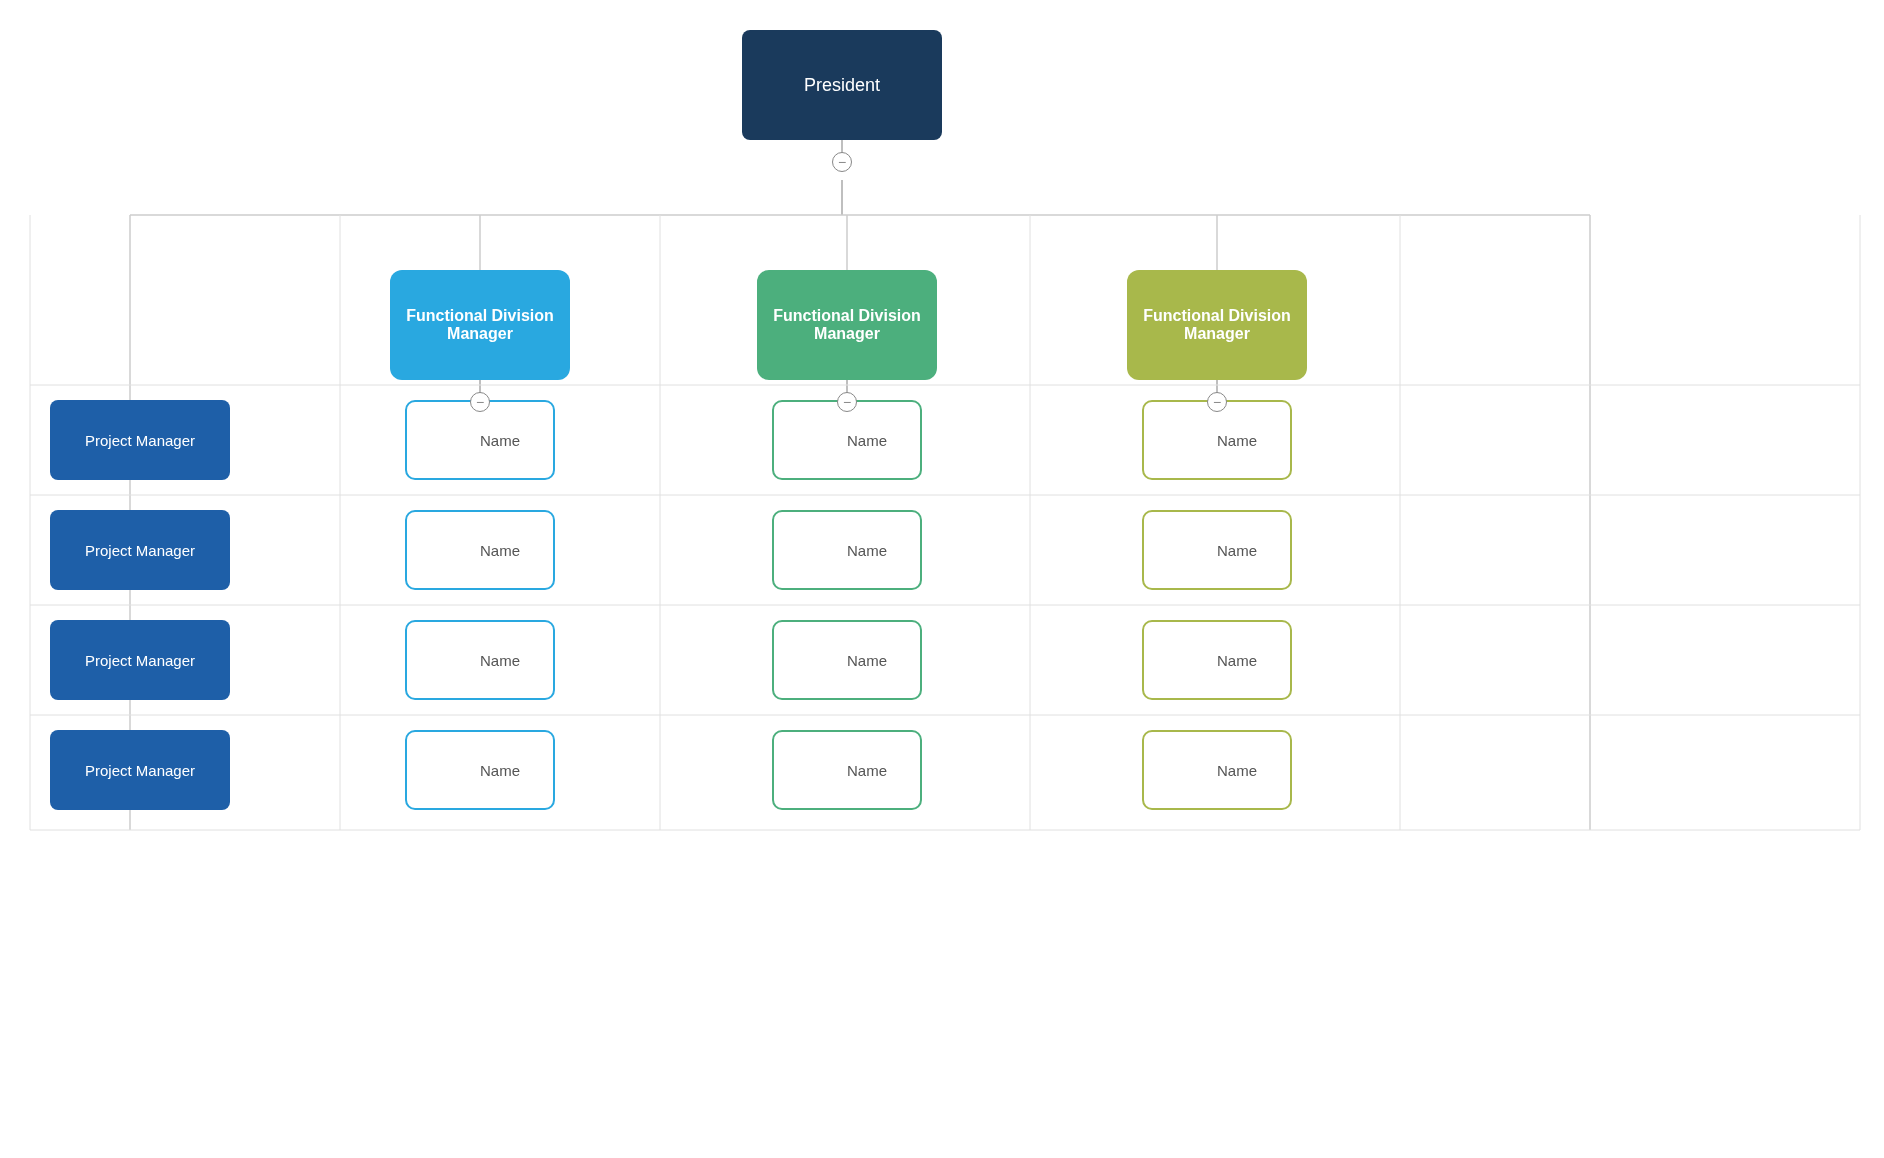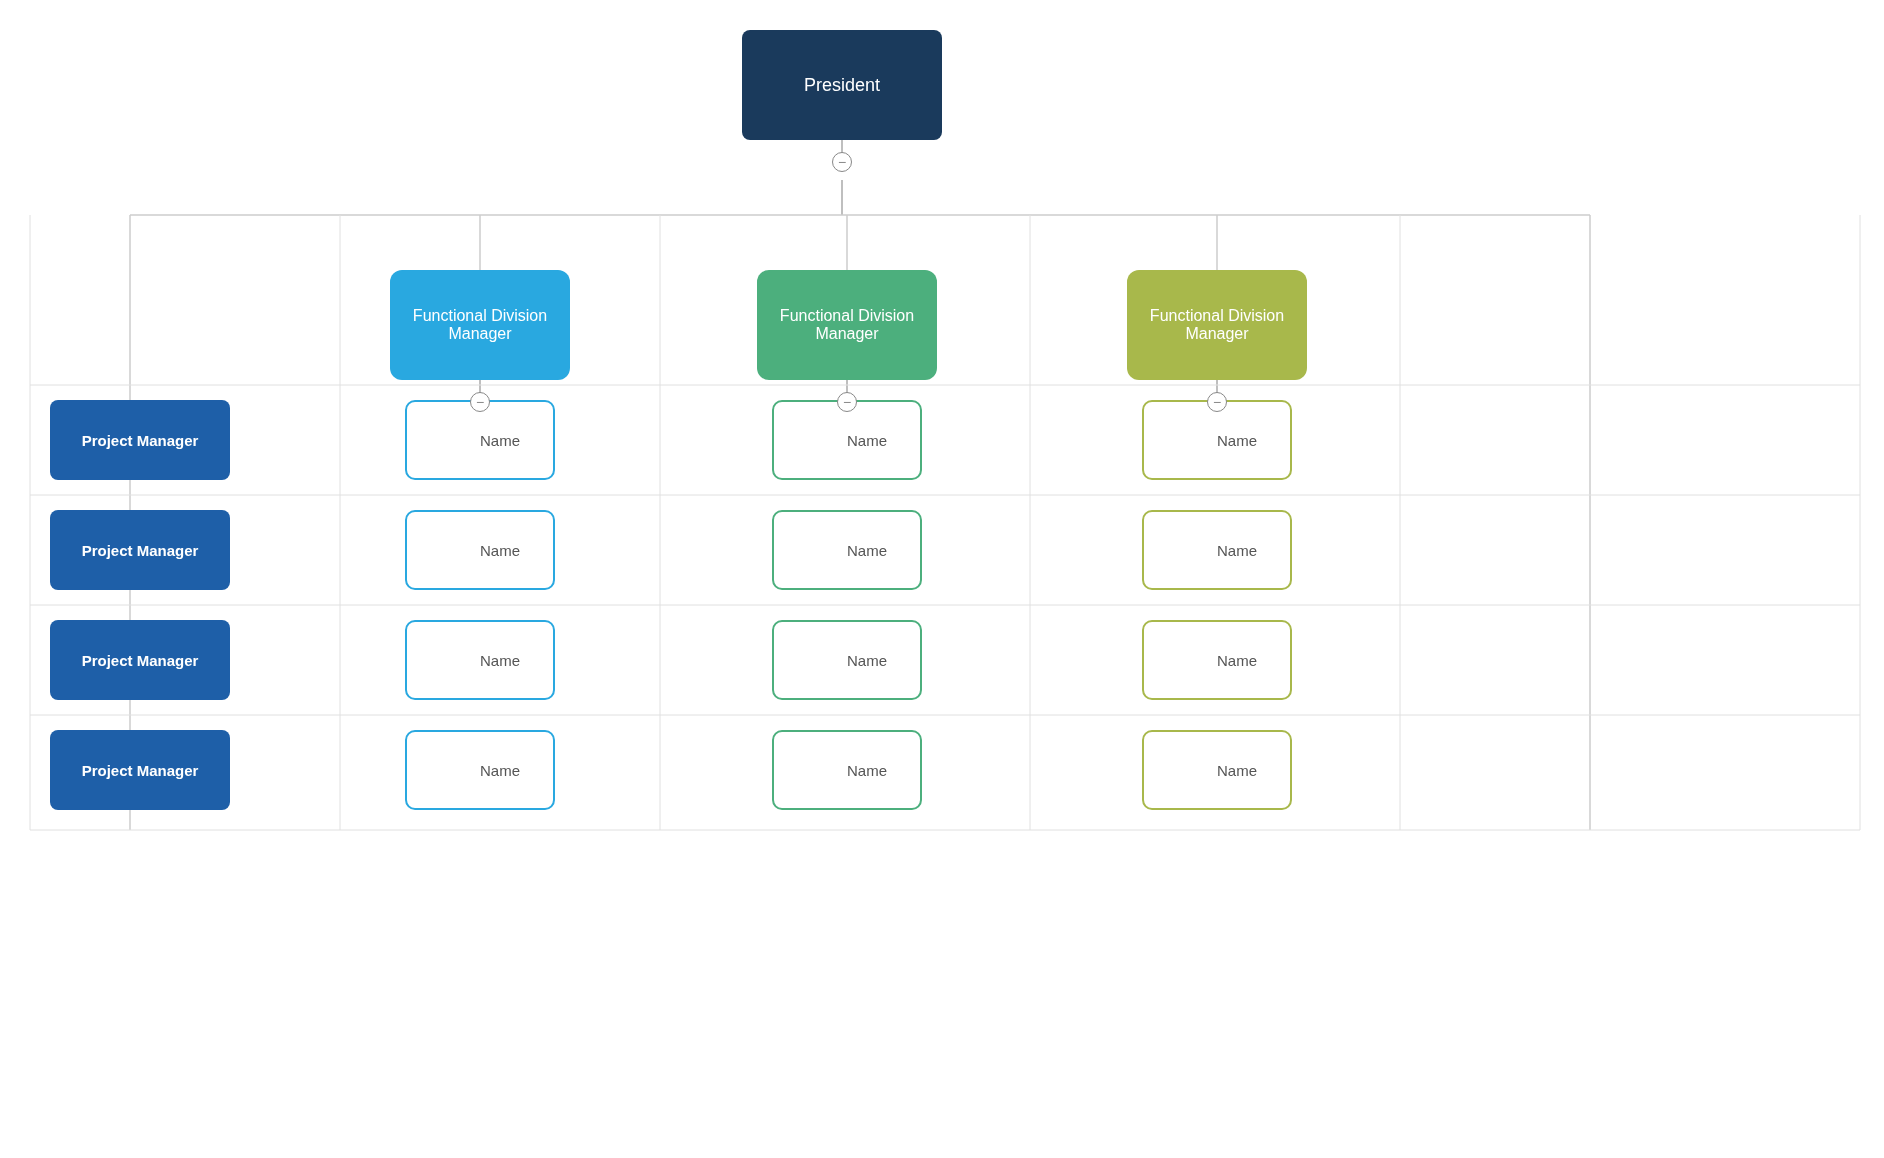--- a/index.html
+++ b/index.html
@@ -65,42 +65,42 @@
     .fdm-node {
       position: absolute;
       width: 180px;
       height: 110px;
       border-radius: 12px;
       display: flex;
       align-items: center;
       justify-content: center;
       color: white;
       font-size: 16px;
-      font-weight: 400;
+      font-weight: 700;
       text-align: center;
       padding: 10px;
     }
 
     .fdm-blue { background: #29a8e0; }
     .fdm-green { background: #4caf7d; }
     .fdm-olive { background: #a8b84b; }
 
     
     .pm-node {
       position: absolute;
       width: 180px;
       height: 80px;
       background: #1e5fa8;
       border-radius: 8px;
       display: flex;
       align-items: center;
       justify-content: center;
       color: white;
       font-size: 15px;
-      font-weight: 700;
+      font-weight: 400;
       text-align: center;
     }
 
     
     .name-box {
       position: absolute;
       width: 150px;
       height: 80px;
       background: white;
       border-radius: 10px;

